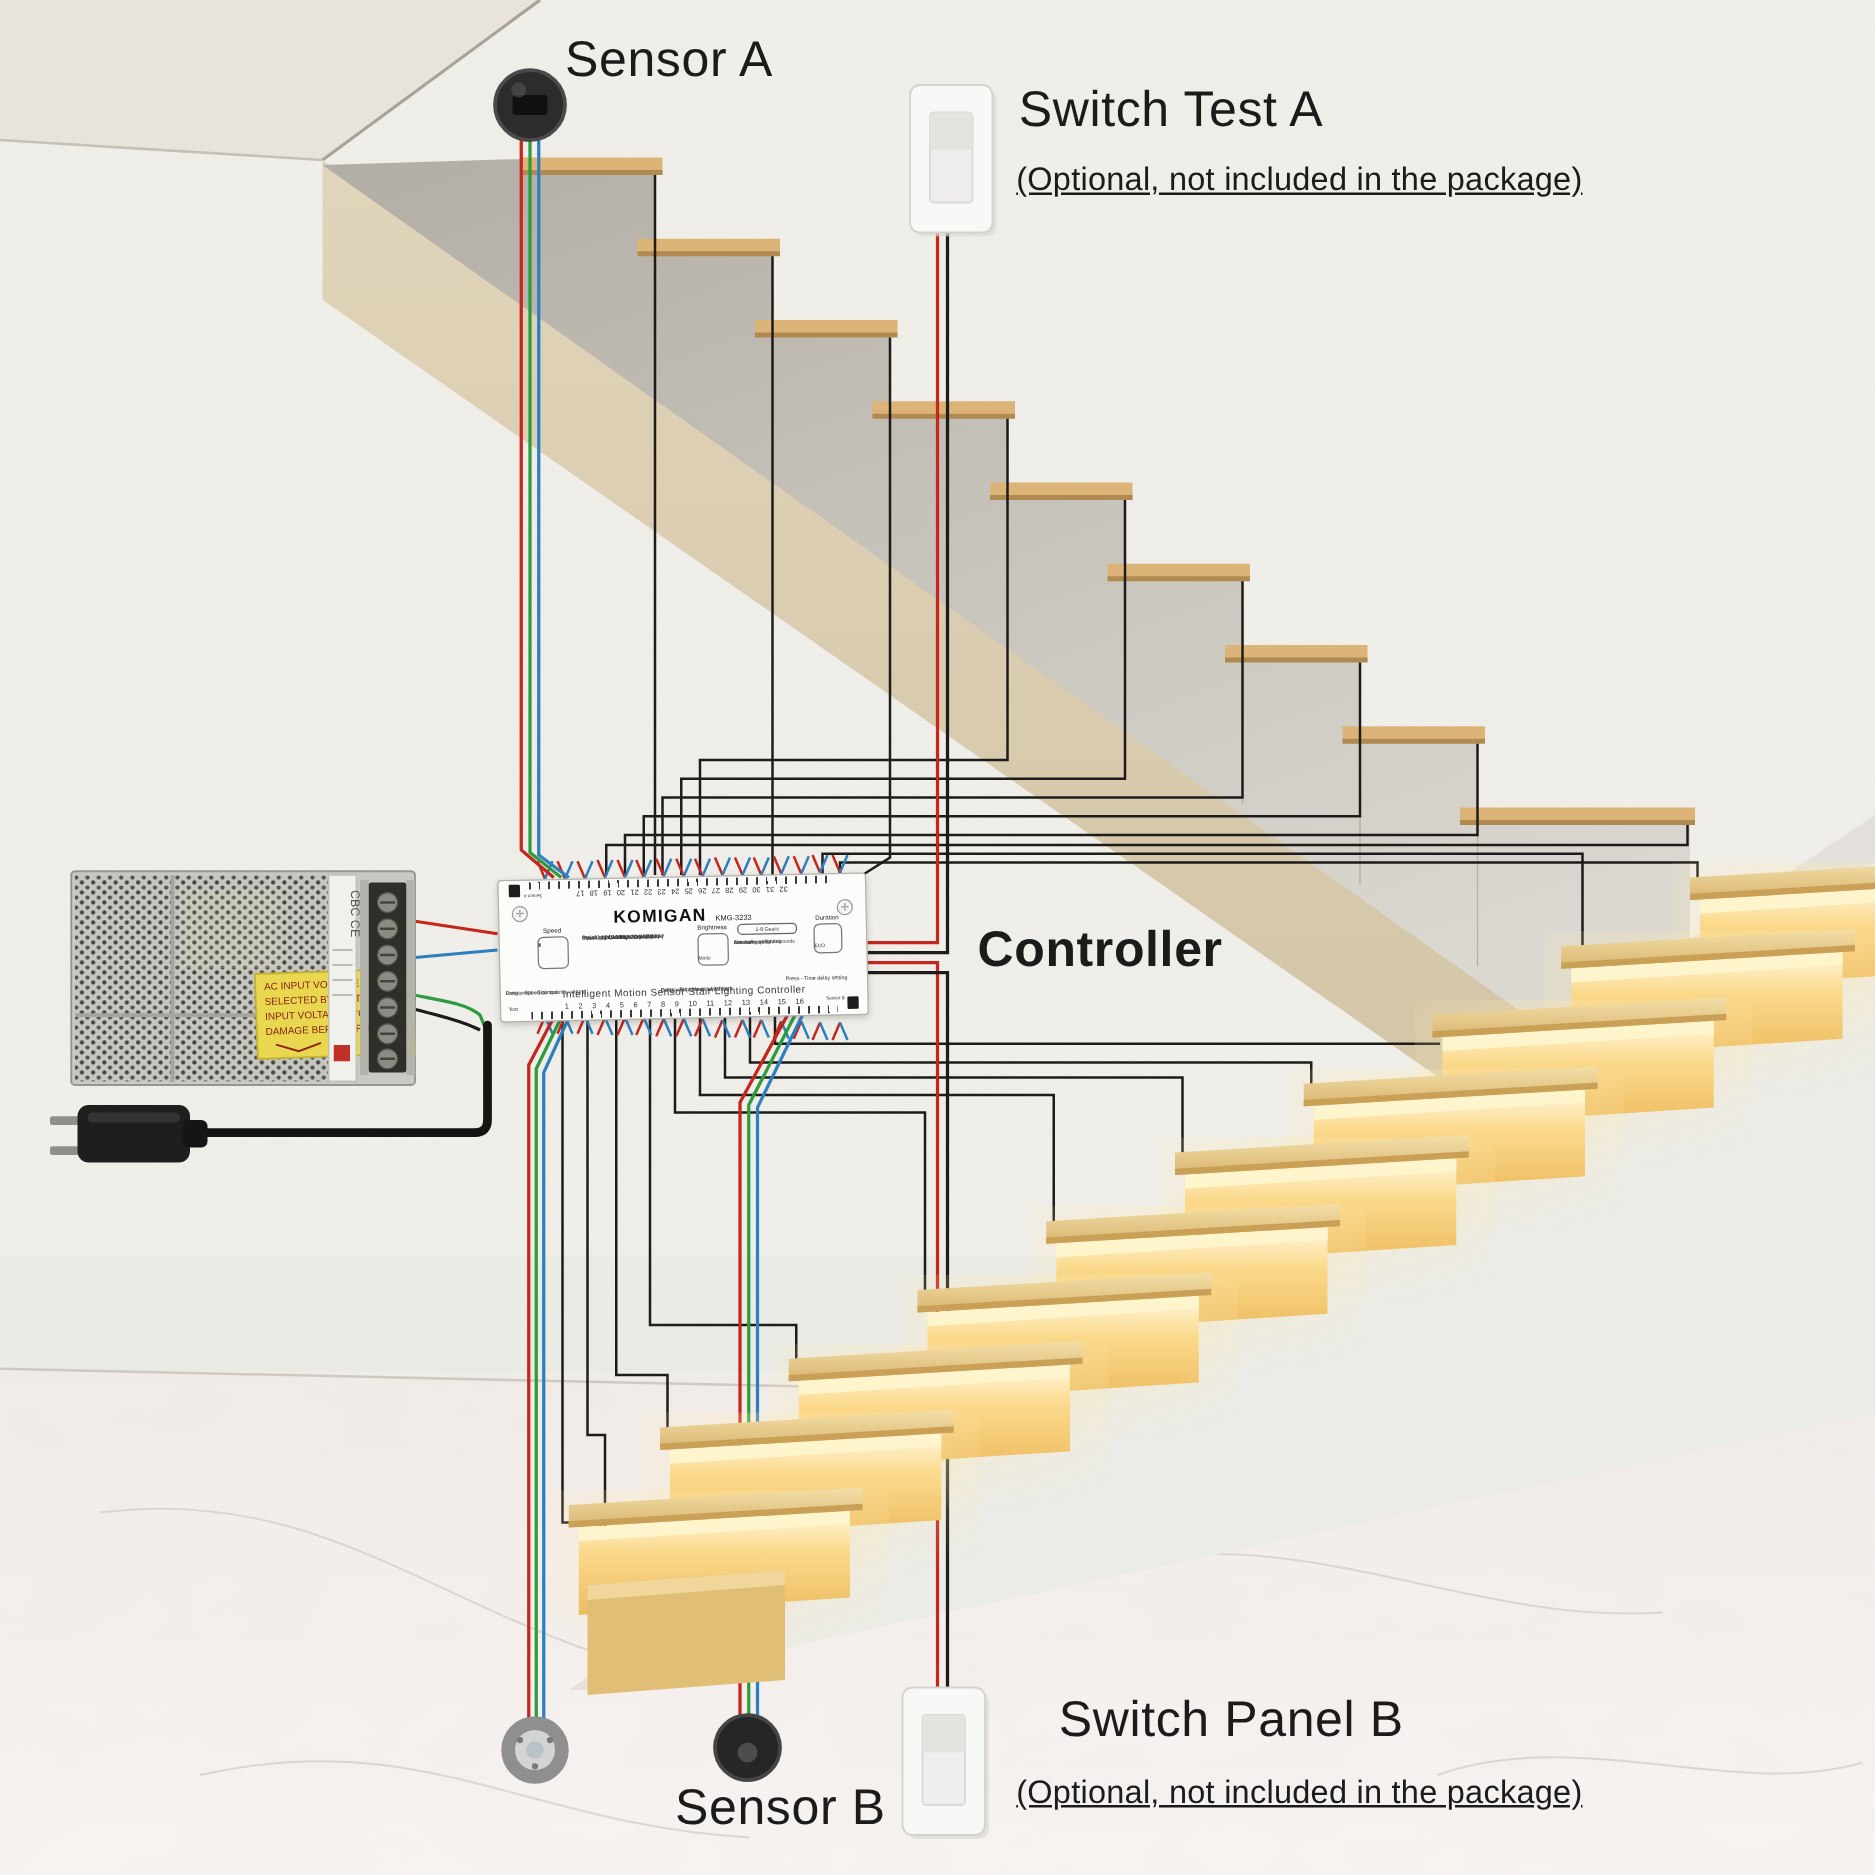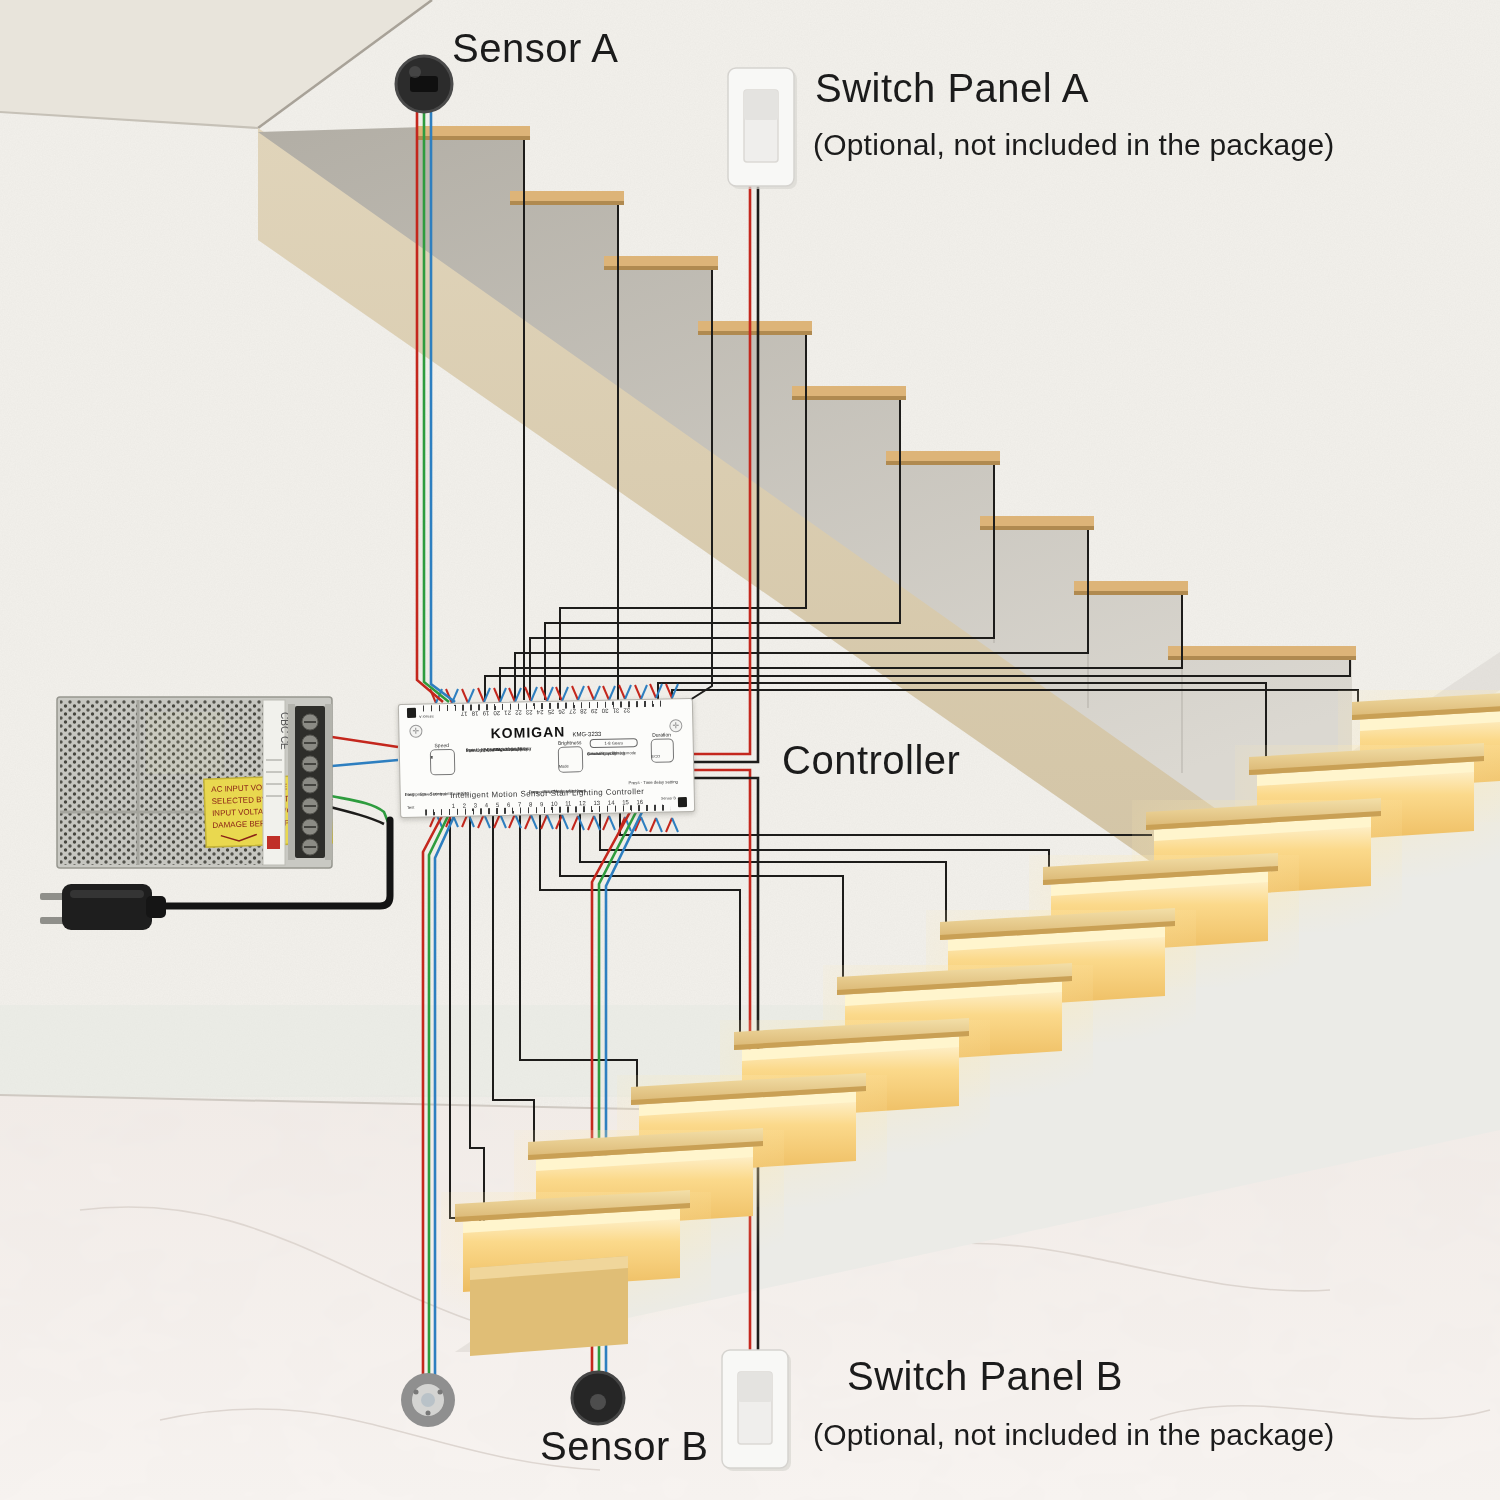--- a/index.html
+++ b/index.html
@@ -1,21 +1,21 @@
 <!DOCTYPE html>
 <html><head>
 <meta charset="utf-8">
 <style>
   html,body{margin:0;padding:0;background:#ffffff;}
   .scene{position:relative;width:1500px;height:1500px;overflow:hidden;
          font-family:"Liberation Sans", sans-serif;}
   .scene > svg{position:absolute;left:0;top:0;}
   .lbl{position:absolute;color:#1b1b1b;white-space:nowrap;}
   .lbl-big{font-size:40px;letter-spacing:.5px;}
-  .lbl-note{font-size:30px;letter-spacing:.2px;}
+  .lbl-note{font-size:26px;letter-spacing:.2px;text-decoration:underline;}
 
   
   .controller{position:absolute;left:399px;top:701px;width:293px;height:112px;
     background:#fcfcfa;border:1px solid #b4b2ac;border-radius:3px;
     box-shadow:0 2px 5px rgba(60,60,50,.25);transform:rotate(-1.2deg);
     font-family:"Liberation Sans", sans-serif;color:#222;}
   .controller *{position:absolute;box-sizing:border-box;}
   .c-ticks{left:24px;right:24px;height:6px;
     background:repeating-linear-gradient(90deg,#3a3a3a 0 1.5px,transparent 1.5px 7.9px);}
   .c-ticks.top{top:1px}.c-ticks.bot{bottom:1px}
@@ -446,20 +446,20 @@
 
   <div class="c-title">Intelligent Motion Sensor Stair Lighting Controller</div>
   <div class="c-test">Test</div>
   <div class="c-nums bot">1 2 3 4 5 6 7 8 9 10 11 12 13 14 15 16</div>
   <div class="c-port" style="right:7px;bottom:4px;"></div>
   <div class="c-portlbl" style="right:18px;bottom:11px;">Sensor B</div>
   <div class="c-ticks bot"></div>
 </div>
 
 <div class="lbl lbl-big" style="left:452px;top:26px;">Sensor A</div>
-<div class="lbl lbl-big" style="left:815px;top:66px;">Switch Panel A</div>
+<div class="lbl lbl-big" style="left:815px;top:66px;">Switch Test A</div>
 <div class="lbl lbl-note" style="left:813px;top:128px;">(Optional, not included in the package)</div>
-<div class="lbl lbl-big" style="left:782px;top:738px;">Controller</div>
+<div class="lbl lbl-big" style="left:782px;top:738px;font-weight:bold;">Controller</div>
 <div class="lbl lbl-big" style="left:815px;top:1354px;margin-left:32px;">Switch Panel B</div>
 <div class="lbl lbl-note" style="left:813px;top:1418px;">(Optional, not included in the package)</div>
 <div class="lbl lbl-big" style="left:540px;top:1424px;">Sensor B</div>
 
 </div>
 
 </body></html>

